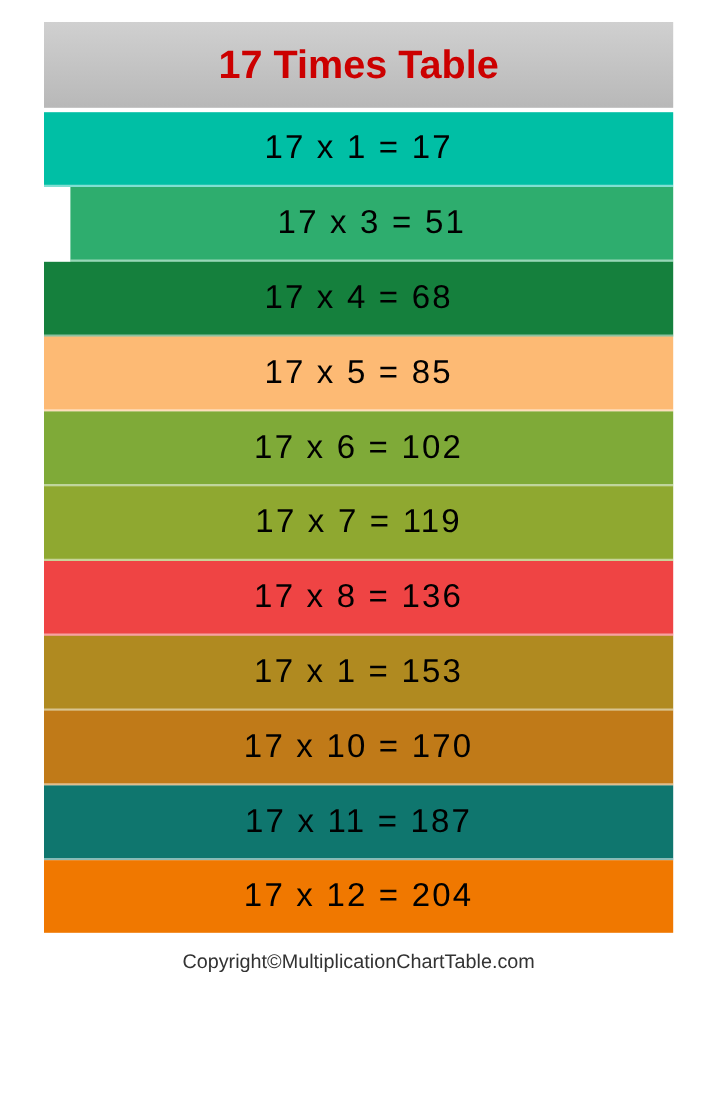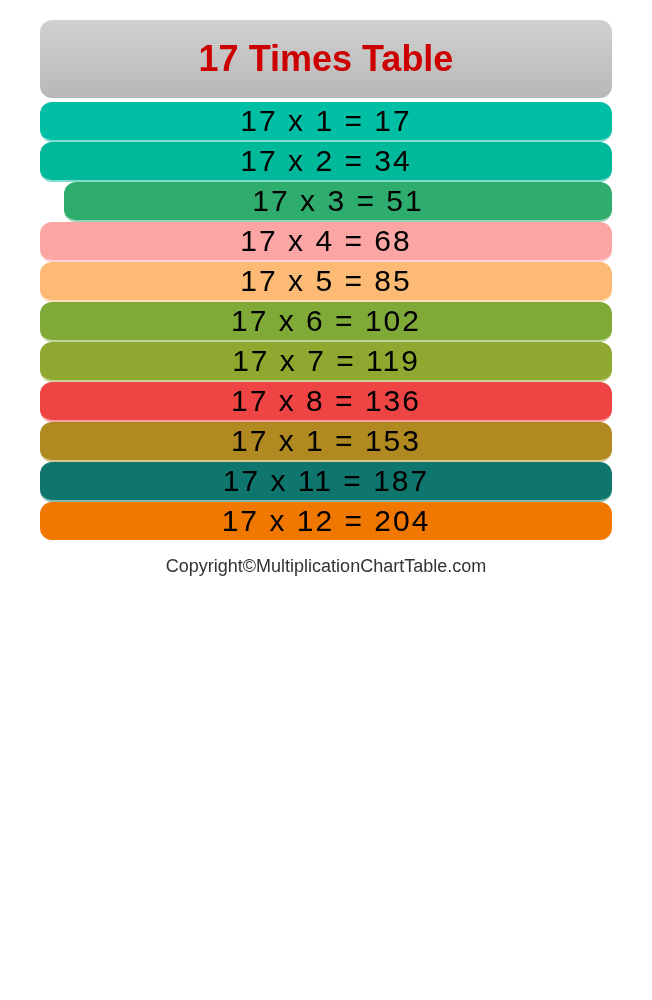--- a/index.html
+++ b/index.html
@@ -1,19 +1,18 @@
 <!DOCTYPE html>
 <html><head>
   <meta charset="utf-8">
   <style>
     * {
       margin: 0;
       padding: 0;
       box-sizing: border-box;
-      border-radius: 12px;
     }
 
     body {
       width: 652px;
       min-height: 1000px;
       background: #ffffff;
       font-family: Arial, sans-serif;
       display: flex;
       flex-direction: column;
       align-items: center;
@@ -38,21 +37,21 @@
     .table-container {
       width: 100%;
       display: flex;
       flex-direction: column;
     }
 
     .table-row {
       display: flex;
       align-items: center;
       justify-content: center;
-      padding: 2px 20px;
+      padding: 16px 20px;
       border-bottom: 2px solid rgba(255,255,255,0.5);
     }
 
     .table-row:last-child {
       border-bottom: none;
     }
 
     .row-text {
       font-size: 30px;
       color: #000000;
@@ -73,44 +72,44 @@
 <body>
 
 <div class="title-bar">
   <span class="title-text">17 Times Table</span>
 </div>
 
 <div class="table-container" id="table-container">
 <div class="table-row" style="background-color: rgb(0, 191, 165);">
       <span class="row-text">17   x   1 =  17</span>
     </div>
-    <div class="table-row" style="background-color: rgb(0, 184, 154);">
-      <span class="row-text">17   x   2 =  34</span>
-    </div>
     <div class="table-row" style="background-color: rgb(46, 173, 110); margin-left: 24px;">
       <span class="row-text">17   x   3 =  51</span>
     </div>
-    <div class="table-row" style="background-color: #fca5a5;">
+    <div class="table-row" style="background-color: #15803d;">
       <span class="row-text">17   x   4 =  68</span>
     </div>
     <div class="table-row" style="background-color: #fdba74;">
       <span class="row-text">17   x   5 =  85</span>
     </div>
     <div class="table-row" style="background-color: rgb(127, 170, 56);">
       <span class="row-text">17   x   6 =  102</span>
     </div>
     <div class="table-row" style="background-color: rgb(143, 168, 48);">
       <span class="row-text">17   x   7 =  119</span>
     </div>
     <div class="table-row" style="background-color: #ef4444;">
       <span class="row-text">17   x   8 =  136</span>
     </div>
     <div class="table-row" style="background-color: rgb(176, 138, 32);">
       <span class="row-text">17   x   1 =  153</span>
     </div>
+    <div class="table-row" style="background-color: rgb(192, 122, 24);">
+      <span class="row-text">17   x  10 =  170</span>
+    </div>
     <div class="table-row" style="background-color: #0f766e;">
       <span class="row-text">17   x  11 =  187</span>
     </div>
     <div class="table-row" style="background-color: rgb(240, 120, 0); align-items: center;">
       <span class="row-text">17   x  12 =  204</span>
     </div>
   </div>
 
 <div class="footer">Copyright©MultiplicationChartTable.com</div>
 

